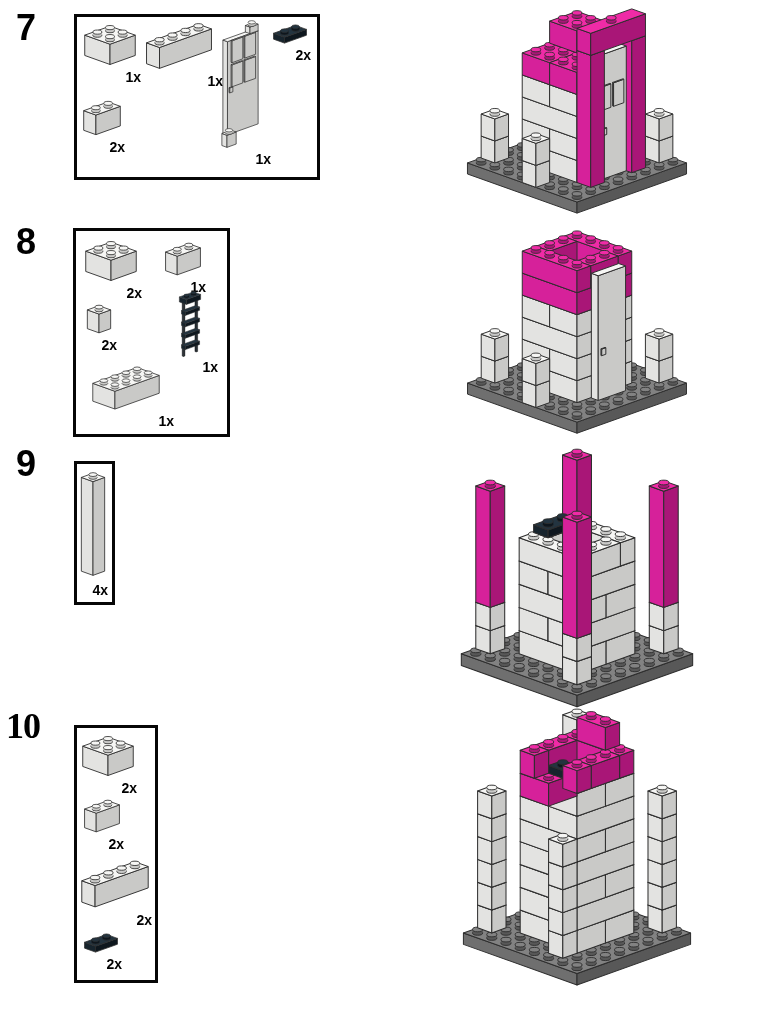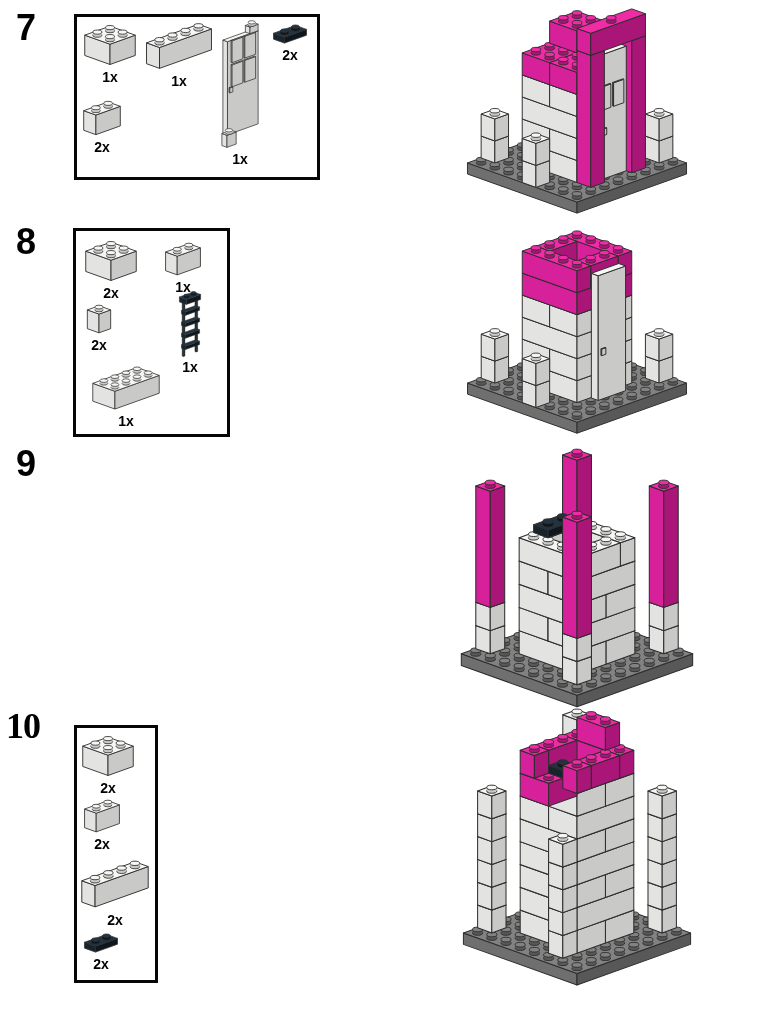--- a/index.html
+++ b/index.html
@@ -1,20 +1,20 @@
 <!DOCTYPE html>
 <html><head>
 <meta charset="utf-8">
 <style>
   html,body{margin:0;padding:0;background:#ffffff;}
   .page{position:relative;width:769px;height:1025px;background:#ffffff;overflow:hidden;
         font-family:"Liberation Sans","DejaVu Sans",sans-serif;}
   .stepnum{position:absolute;font-size:36px;font-weight:bold;color:#000;line-height:1;letter-spacing:-1px;}
   .partsbox{position:absolute;border:3px solid #060606;background:#fff;}
-  .part{position:absolute;display:flex;flex-direction:column;align-items:center;}
+  .part{position:absolute;display:flex;flex-direction:column;align-items:flex-end;}
   .part svg{display:block;}
   .qty{font-size:14px;font-weight:bold;color:#000;line-height:1;margin-top:1px;}
   .render{position:absolute;}
 </style>
 </head>
 <body>
 
 <div class="page">
 
   <div class="stepnum" style="left:16px;top:10px;">7</div>
@@ -886,20 +886,33 @@
       <polygon points="-42.0,32.5 -28.0,37.5 -42.0,42.5 -56.0,37.5" fill="#f6f6f4" stroke="#2d2d2d" stroke-width="1" stroke-linejoin="round"></polygon>
       <polygon points="-56.0,15.0 -42.0,20.0 -42.0,42.5 -56.0,37.5" fill="#e3e3e1" stroke="#2d2d2d" stroke-width="1" stroke-linejoin="round"></polygon>
       <polygon points="-28.0,15.0 -42.0,20.0 -42.0,42.5 -28.0,37.5" fill="#c9c9c7" stroke="#2d2d2d" stroke-width="1" stroke-linejoin="round"></polygon>
       <polygon points="-42.0,10.0 -28.0,15.0 -42.0,20.0 -56.0,15.0" fill="#f6f6f4" stroke="#2d2d2d" stroke-width="1" stroke-linejoin="round"></polygon>
       <ellipse cx="-42.0" cy="15.0" rx="5" ry="2.3" fill="#c9c9c7" stroke="#2d2d2d" stroke-width="0.9"></ellipse>
       <rect x="-47.0" y="11.6" width="10.0" height="3.4" fill="#c9c9c7"></rect>
       <ellipse cx="-42.0" cy="11.6" rx="5" ry="2.3" fill="#f6f6f4" stroke="#2d2d2d" stroke-width="0.9"></ellipse>
     </svg>
 
   <div class="stepnum" style="left:16px;top:446px;">9</div>
+  <div class="partsbox" style="left:74px;top:461px;width:35px;height:138px;">
+    <div class="part" style="left:1px;top:2px;">
+      <svg style="width:30px;height:116px" viewBox="-18.0 -118.2 36.0 133.2" preserveAspectRatio="xMidYMid meet">
+          <polygon points="-14.0,-107.5 0.0,-102.5 0.0,10.0 -14.0,5.0" fill="#e3e3e1" stroke="#2d2d2d" stroke-width="1" stroke-linejoin="round"></polygon>
+          <polygon points="14.0,-107.5 0.0,-102.5 0.0,10.0 14.0,5.0" fill="#c9c9c7" stroke="#2d2d2d" stroke-width="1" stroke-linejoin="round"></polygon>
+          <polygon points="0.0,-112.5 14.0,-107.5 0.0,-102.5 -14.0,-107.5" fill="#f6f6f4" stroke="#2d2d2d" stroke-width="1" stroke-linejoin="round"></polygon>
+          <ellipse cx="0.0" cy="-107.5" rx="5" ry="2.3" fill="#c9c9c7" stroke="#2d2d2d" stroke-width="0.9"></ellipse>
+          <rect x="-5.0" y="-110.9" width="10.0" height="3.4" fill="#c9c9c7"></rect>
+          <ellipse cx="0.0" cy="-110.9" rx="5" ry="2.3" fill="#f6f6f4" stroke="#2d2d2d" stroke-width="0.9"></ellipse>
+        </svg>
+      <div class="qty">4x</div>
+    </div>
+  </div>
   <svg class="render" style="left:412px;top:444px;width:330px;height:268px" viewBox="-116.0 -163.2 232.0 259.5" preserveAspectRatio="xMidYMid meet">
       <polygon points="-112.0,40.0 0.0,80.0 0.0,91.3 -112.0,51.3" fill="#6f6f6f" stroke="#2d2d2d" stroke-width="1" stroke-linejoin="round"></polygon>
       <polygon points="112.0,40.0 0.0,80.0 0.0,91.3 112.0,51.3" fill="#585858" stroke="#2d2d2d" stroke-width="1" stroke-linejoin="round"></polygon>
       <polygon points="0.0,0.0 112.0,40.0 0.0,80.0 -112.0,40.0" fill="#828282" stroke="#2d2d2d" stroke-width="1" stroke-linejoin="round"></polygon>
       <ellipse cx="0.0" cy="5.0" rx="5" ry="2.3" fill="#585858" stroke="#2d2d2d" stroke-width="0.9"></ellipse>
       <rect x="-5.0" y="1.6" width="10.0" height="3.4" fill="#585858"></rect>
       <ellipse cx="0.0" cy="1.6" rx="5" ry="2.3" fill="#828282" stroke="#2d2d2d" stroke-width="0.9"></ellipse>
       <ellipse cx="-14.0" cy="10.0" rx="5" ry="2.3" fill="#585858" stroke="#2d2d2d" stroke-width="0.9"></ellipse>
       <rect x="-19.0" y="6.6" width="10.0" height="3.4" fill="#585858"></rect>
       <ellipse cx="-14.0" cy="6.6" rx="5" ry="2.3" fill="#828282" stroke="#2d2d2d" stroke-width="0.9"></ellipse>

